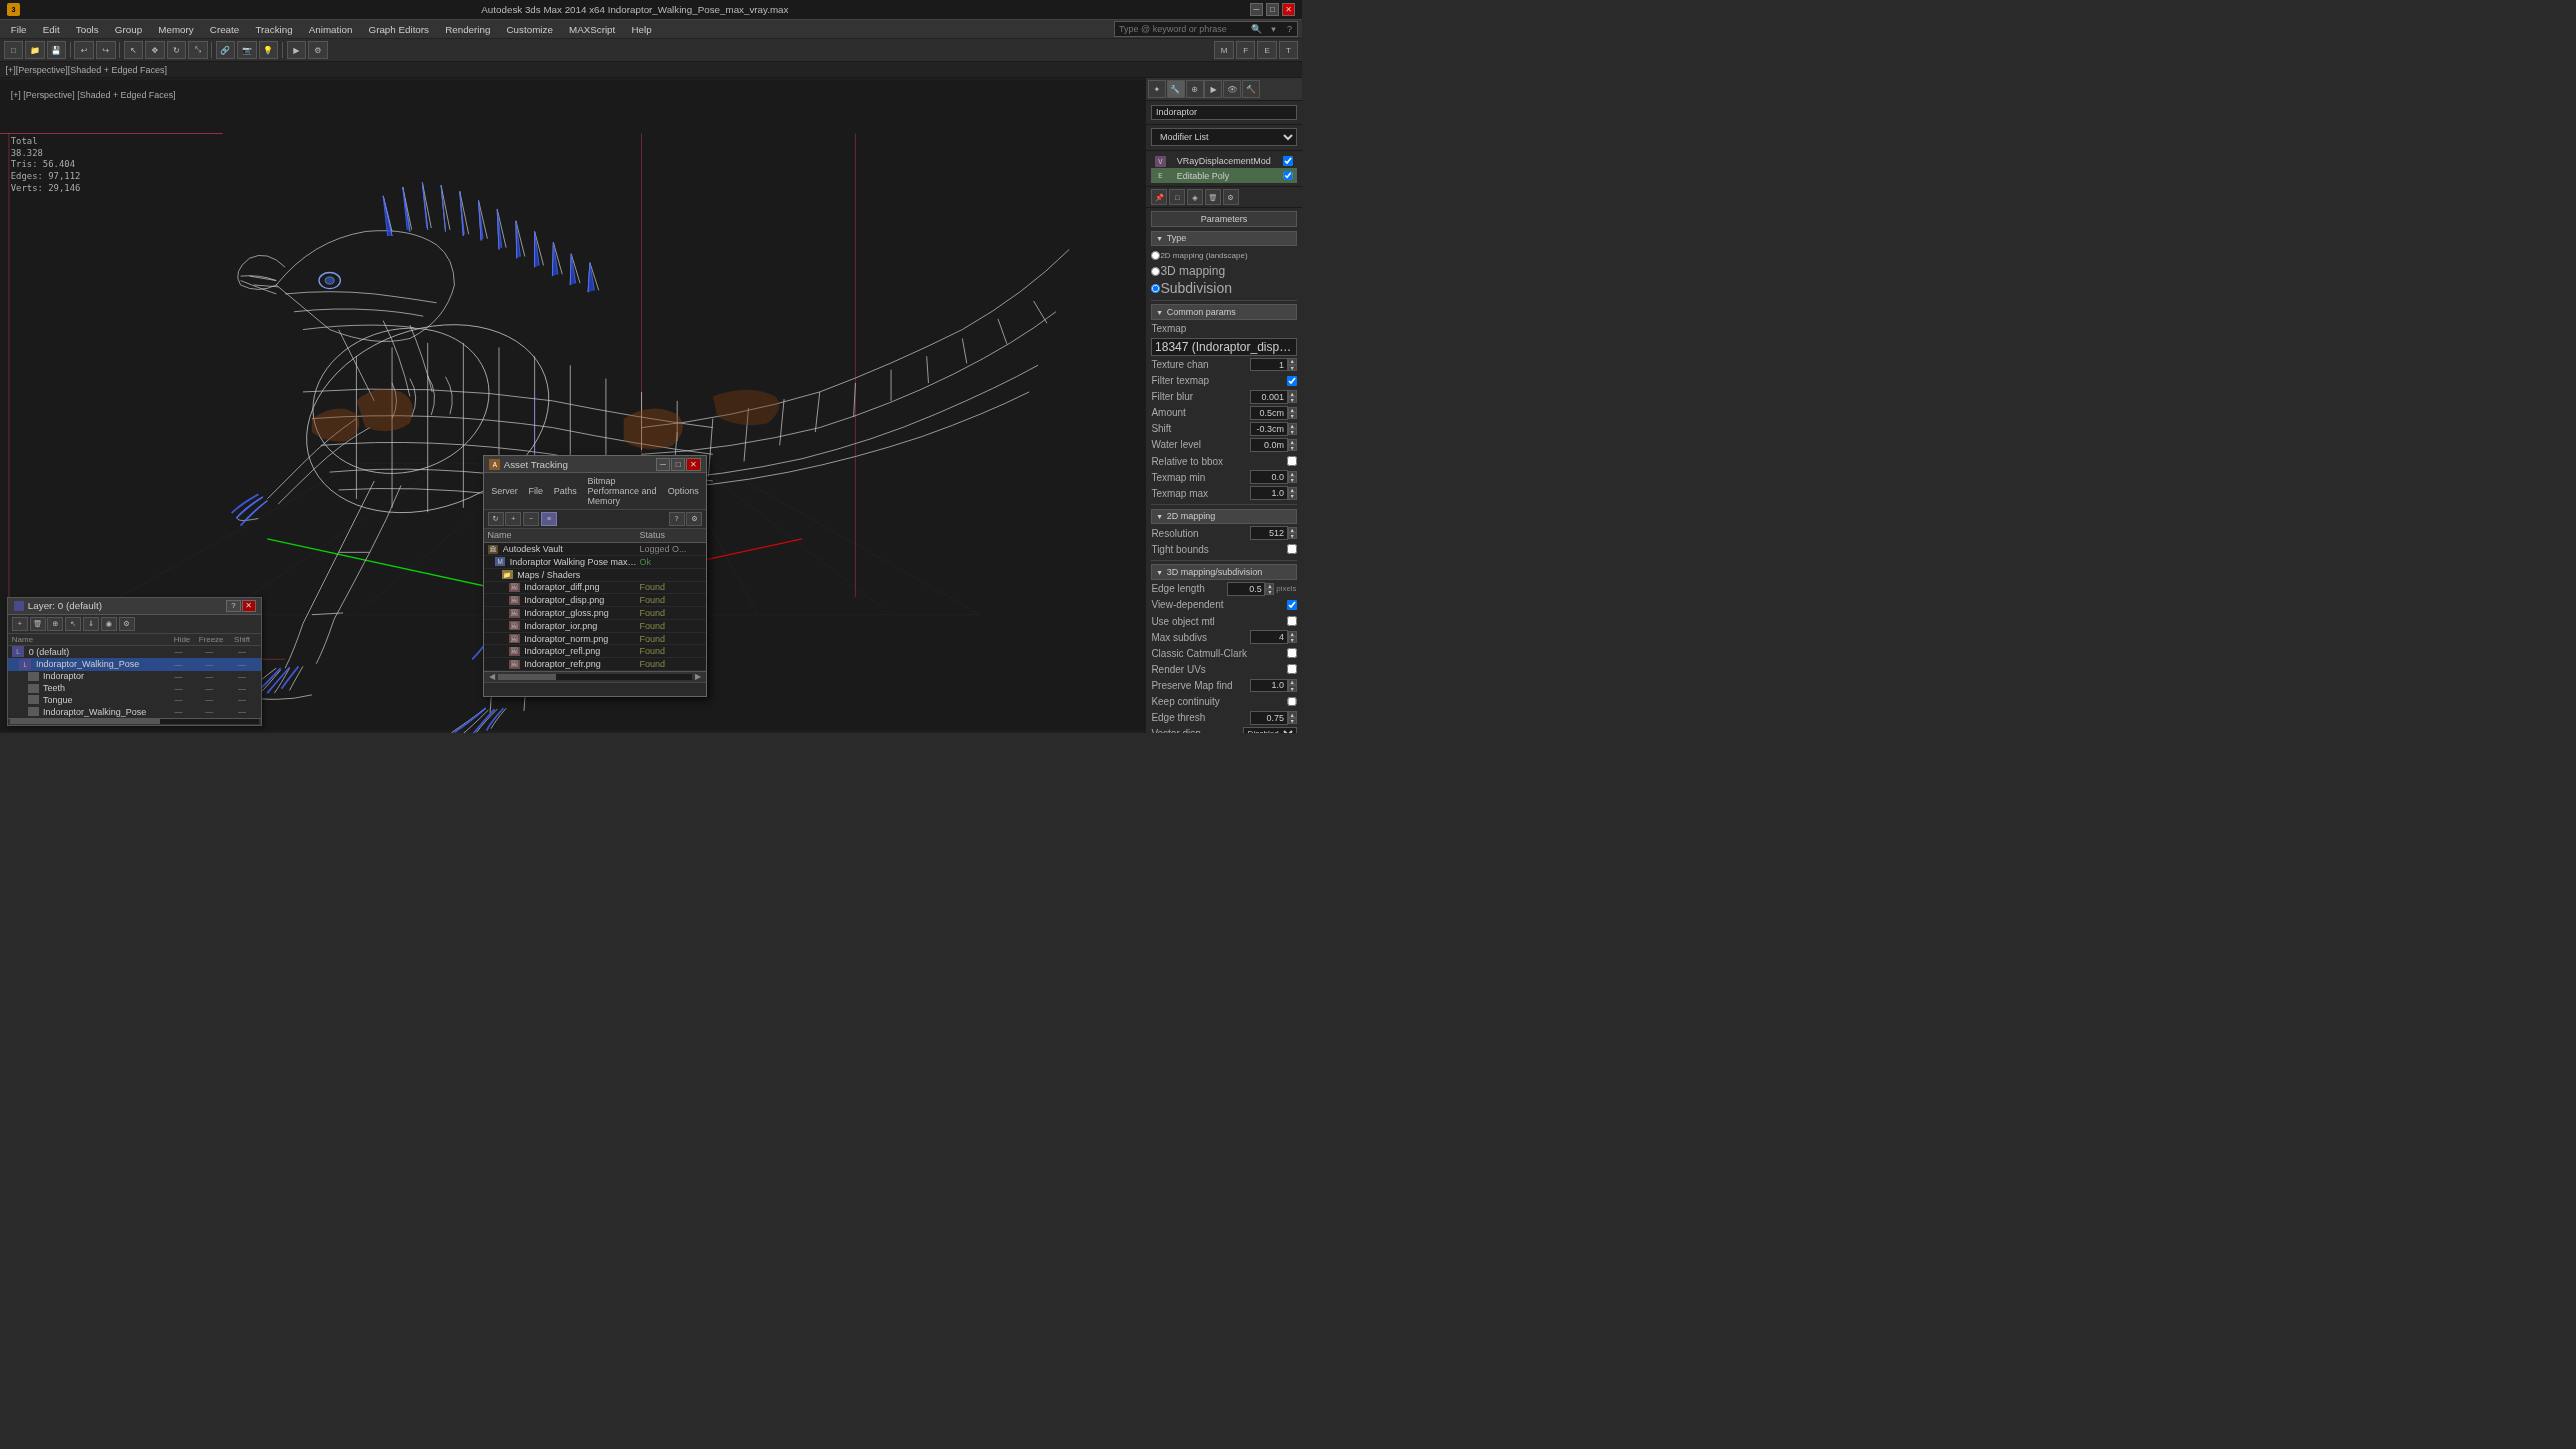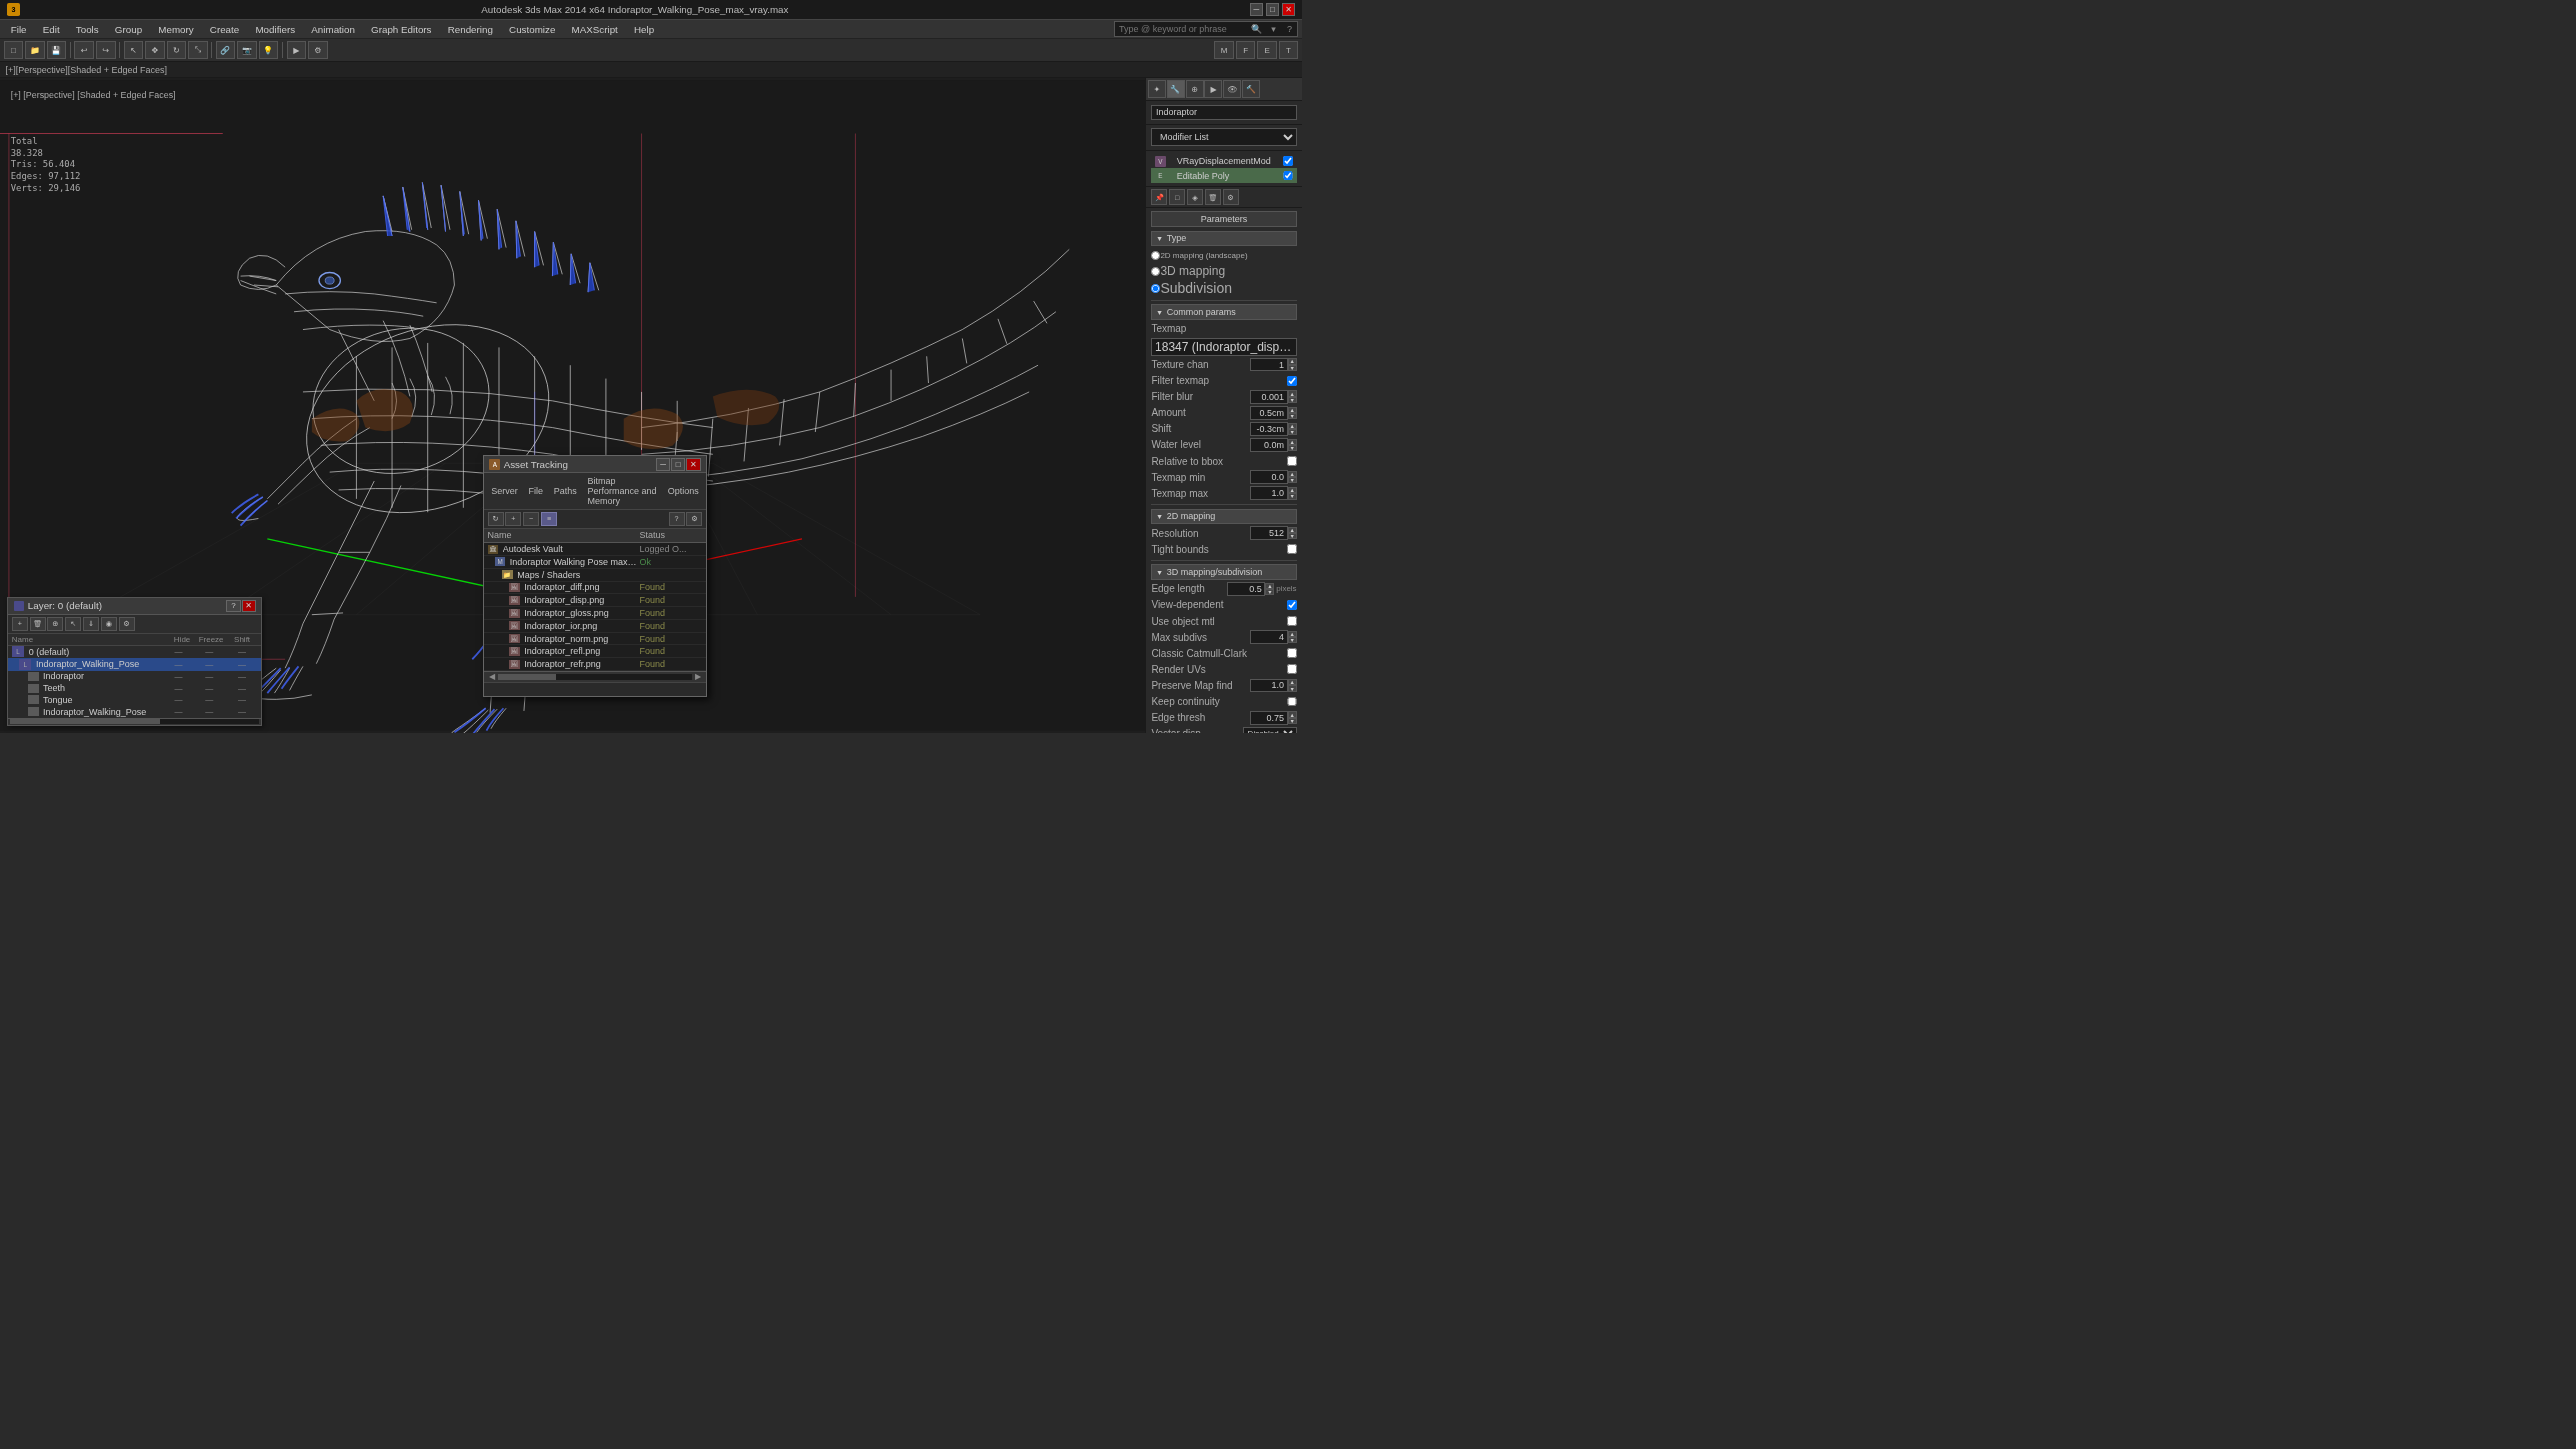--- a/index.html
+++ b/index.html
@@ -490,21 +490,21 @@
   </div>
 </div>
 
 <div id="menubar">
   <div class="menu-item">File</div>
   <div class="menu-item">Edit</div>
   <div class="menu-item">Tools</div>
   <div class="menu-item">Group</div>
   <div class="menu-item">Memory</div>
   <div class="menu-item">Create</div>
-  <div class="menu-item">Modifiers</div>
+  <div class="menu-item">Tracking</div>
   <div class="menu-item">Animation</div>
   <div class="menu-item">Graph Editors</div>
   <div class="menu-item">Rendering</div>
   <div class="menu-item">Customize</div>
   <div class="menu-item">MAXScript</div>
   <div class="menu-item">Help</div>
   <div class="search-box" style="margin-left:auto;">
     <input type="text" placeholder="Type @ keyword or phrase" style="">
     <div class="search-icon-btn">🔍</div>
     <div class="search-icon-btn">▾</div>

